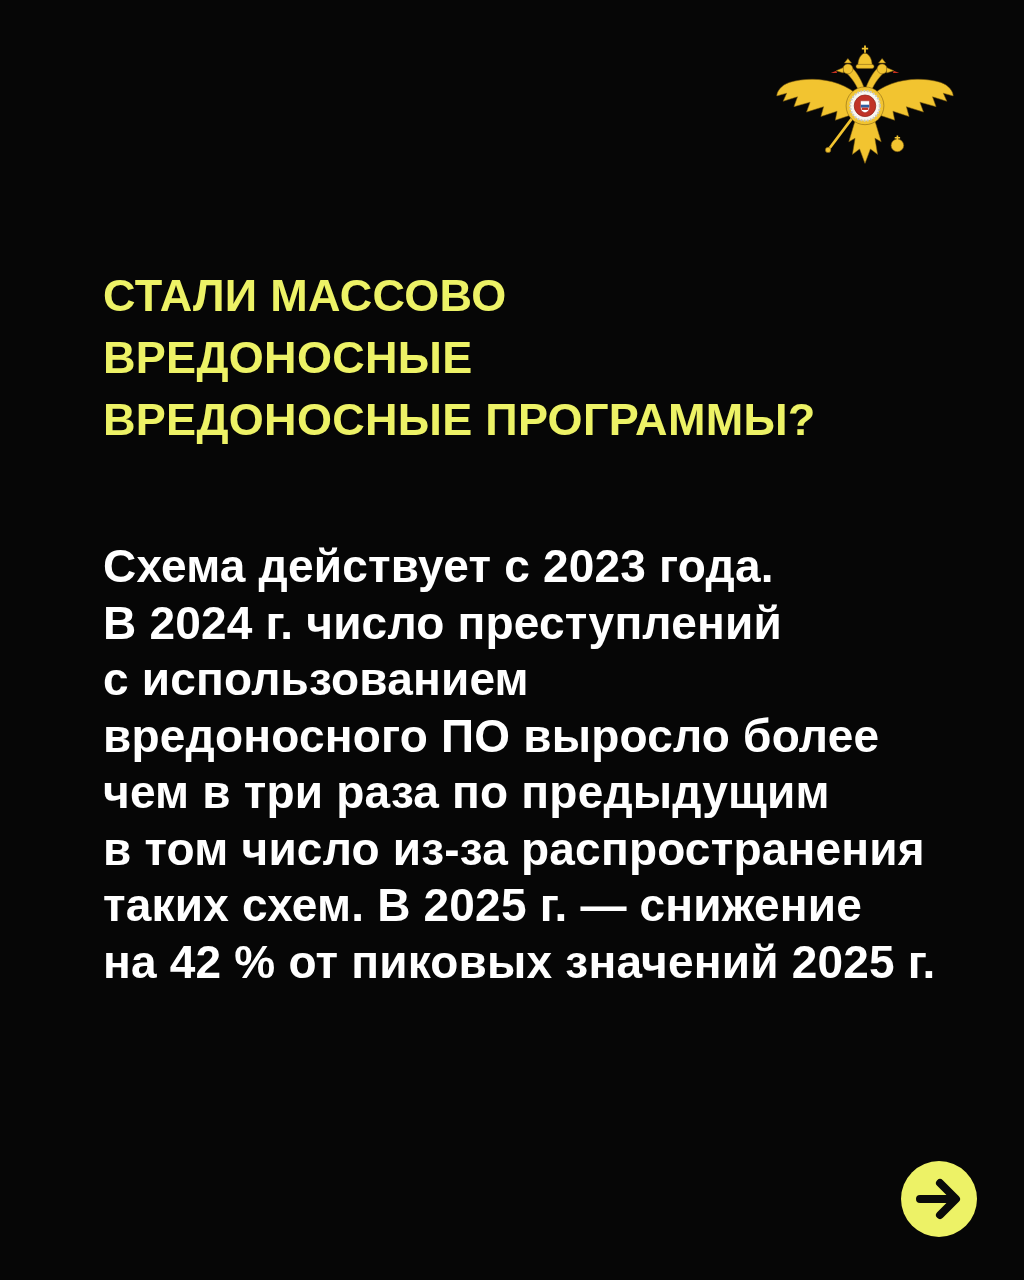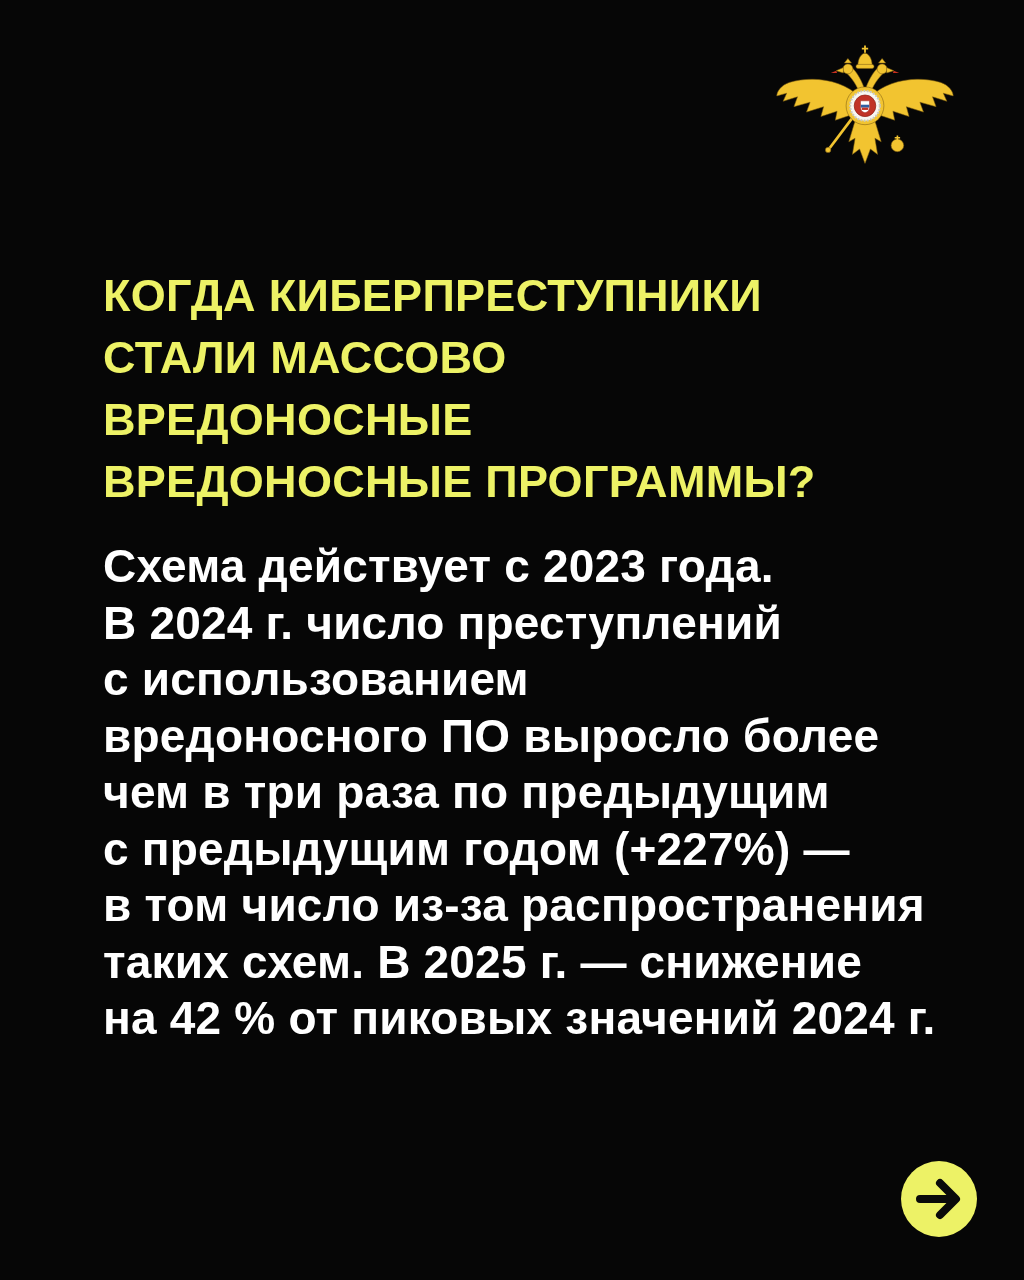--- a/index.html
+++ b/index.html
@@ -106,36 +106,34 @@
       <circle cx="100" cy="72" r="16.5" fill="#f7f7f2" stroke="#c9c9c0" stroke-width="2.4" stroke-dasharray="2 1.6"></circle>
       <circle cx="100" cy="72" r="12" fill="#c13326" stroke="#8f1f14" stroke-width="0.8"></circle>
 
       <path d="M95,66.5 h10 v7 q0,5 -5,6.2 q-5,-1.2 -5,-6.2 Z" fill="#ffffff" stroke="#8f1f14" stroke-width="0.5"></path>
       <rect x="95.4" y="70.8" width="9.2" height="3.2" fill="#2e5fa3"></rect>
       <rect x="96.4" y="74" width="7.2" height="2.6" fill="#c13326"></rect>
     </svg>
   </div>
 
   <h1 class="headline">
-    <span>КОГДА КИБЕРПРЕСТУПНИКИ</span>
     <span>СТАЛИ МАССОВО</span>
     <span>ВРЕДОНОСНЫЕ</span>
     <span>ВРЕДОНОСНЫЕ ПРОГРАММЫ?</span>
   </h1>
 
   <div class="body-text">
     <span>Схема действует с 2023 года.</span>
     <span>В 2024 г. число преступлений</span>
     <span>с использованием</span>
     <span>вредоносного ПО выросло более</span>
     <span>чем в три раза по предыдущим</span>
-    <span>с предыдущим годом (+227%) —</span>
     <span>в том число из-за распространения</span>
     <span>таких схем. В 2025 г. — снижение</span>
-    <span>на 42 % от пиковых значений 2024 г.</span>
+    <span>на 42 % от пиковых значений 2025 г.</span>
   </div>
 
   <button class="next-button" aria-label="next">
     <svg viewBox="0 0 76 76" width="76" height="76" aria-hidden="true">
       <path d="M19,38 L53,38 M39,22 L55,38 L39,54" fill="none" stroke="#0a0a0a" stroke-width="8" stroke-linecap="round" stroke-linejoin="round"></path>
     </svg>
   </button>
 
 </div>
 

